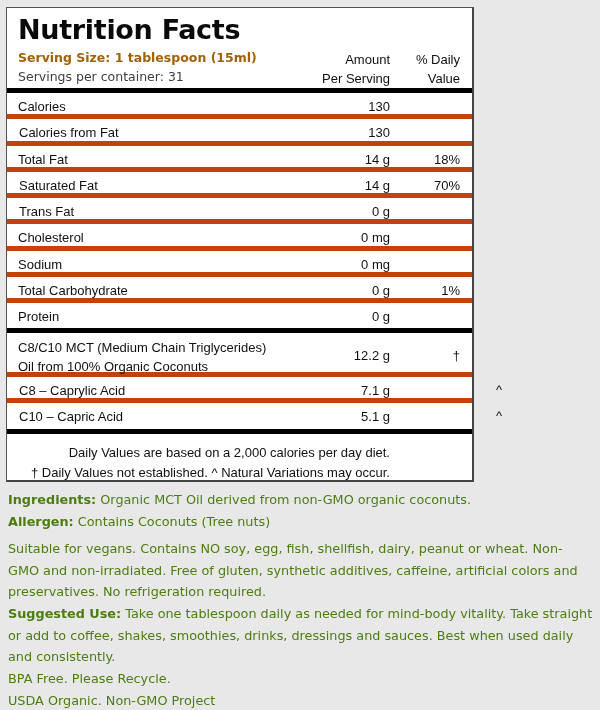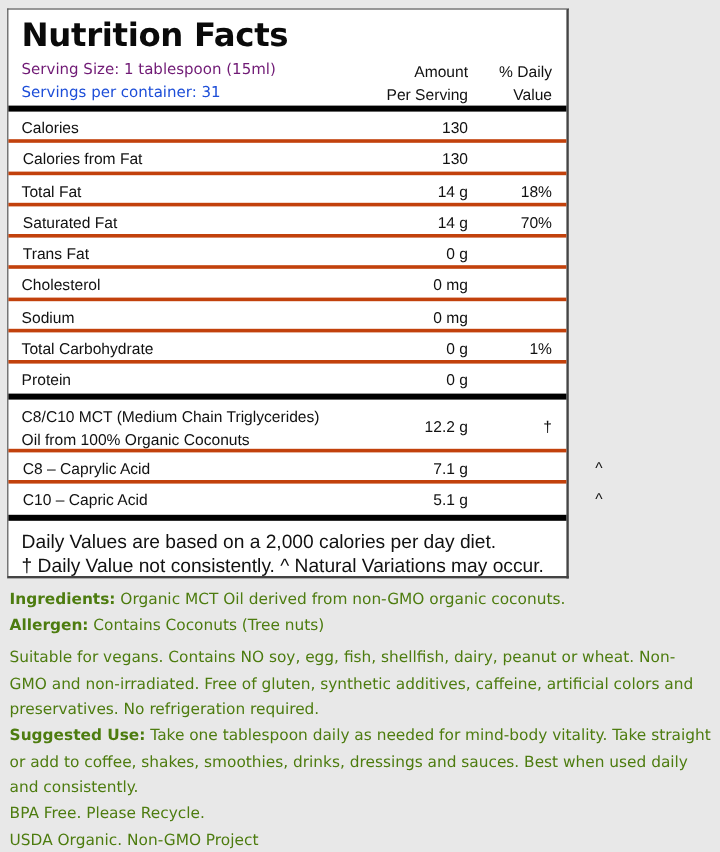--- a/index.html
+++ b/index.html
@@ -8,44 +8,44 @@
 
   .label {
     position: absolute; left: 6px; top: 7px; width: 468px; height: 475px;
     background: #fff; border: 1px solid #555; border-right: 2px solid #444; border-bottom: 2px solid #444;
   }
   .title {
     position: absolute; left: 11px; top: 6px;
     font-family: "DejaVu Sans", sans-serif; font-weight: bold; font-size: 27px; letter-spacing: -0.3px;
     color: #0a0a0a;
   }
-  .serving { position: absolute; left: 11px; top: 42px; font-size: 12.5px; font-weight: normal; color: #701a75; }
-  .servings-per { position: absolute; left: 11px; top: 61px; font-size: 12.5px; color: #1d4ed8; }
+  .serving { position: absolute; left: 11px; top: 42px; font-size: 12.5px; font-weight: bold; color: #a16207; }
+  .servings-per { position: absolute; left: 11px; top: 61px; font-size: 12.5px; color: #404040; }
   .hdr-amount { position: absolute; right: 82px; top: 42px; text-align: right; font-family: "Liberation Sans", sans-serif; font-size: 13px; line-height: 19px; }
   .hdr-dv { position: absolute; right: 12px; top: 42px; text-align: right; font-family: "Liberation Sans", sans-serif; font-size: 13px; line-height: 19px; }
 
   .thick { position: absolute; left: 0; right: 0; height: 5px; background: #000; }
 
   .rows { position: absolute; left: 0; right: 0; }
   .row {
-    position: relative; height: 26.3px; border-bottom: 3px solid #c2410c;
+    position: relative; height: 26.3px; border-bottom: 5px solid #c2410c;
     font-family: "Liberation Sans", sans-serif; font-size: 13px;
   }
   .row:last-child { border-bottom: none; }
   .row .name { position: absolute; left: 11px; top: 6px; }
   .row.indent .name { left: 12px; }
   .row .amt { position: absolute; right: 82px; top: 6px; text-align: right; }
   .row .dv { position: absolute; right: 12px; top: 6px; text-align: right; }
   .row .caret { position: absolute; left: 489px; top: 5px; }
 
   .row.tall { height: 44px; }
   .row.tall .name { top: 5px; line-height: 19px; }
   .row.tall .amt, .row.tall .dv { top: 15px; }
 
-  .footnote { position: absolute; left: 11px; top: 435px; font-family: "Liberation Sans", sans-serif; font-size: 16px; line-height: 20px; }
+  .footnote { position: absolute; left: 24px; top: 435px; font-family: "Liberation Sans", sans-serif; font-size: 13px; line-height: 20px; text-align: right; }
 
   .below { position: absolute; left: 8px; width: 585px; font-size: 12.8px; line-height: 21.5px; color: #4d7c0f; }
   .below b { font-weight: bold; }
 </style>
 </head>
 <body>
 
 <div class="label">
   <div class="title">Nutrition Facts</div>
   <div class="serving">Serving Size: 1 tablespoon (15ml)</div>
@@ -129,21 +129,21 @@
       <span class="name">C10 – Capric Acid</span>
       <span class="amt">5.1 g</span>
       <span class="caret">^</span>
     </div>
   </div>
 
   <div class="thick" style="top:421px"></div>
 
   <div class="footnote">
     <div>Daily Values are based on a 2,000 calories per day diet.</div>
-    <div>† Daily Value not consistently.  ^  Natural Variations may occur.</div>
+    <div>† Daily Values not established.  ^  Natural Variations may occur.</div>
   </div>
 </div>
 
 <div class="below" style="top:489px">
   <div><b>Ingredients:</b><span> Organic MCT Oil derived from non-GMO organic coconuts.</span></div>
   <div><b>Allergen:</b><span> Contains Coconuts (Tree nuts)</span></div>
 </div>
 
 <div class="below" style="top:538px">Suitable for vegans. Contains NO soy, egg, fish, shellfish, dairy, peanut or wheat. Non-GMO and non-irradiated. Free of gluten, synthetic additives, caffeine, artificial colors and preservatives. No refrigeration required.</div>
 

